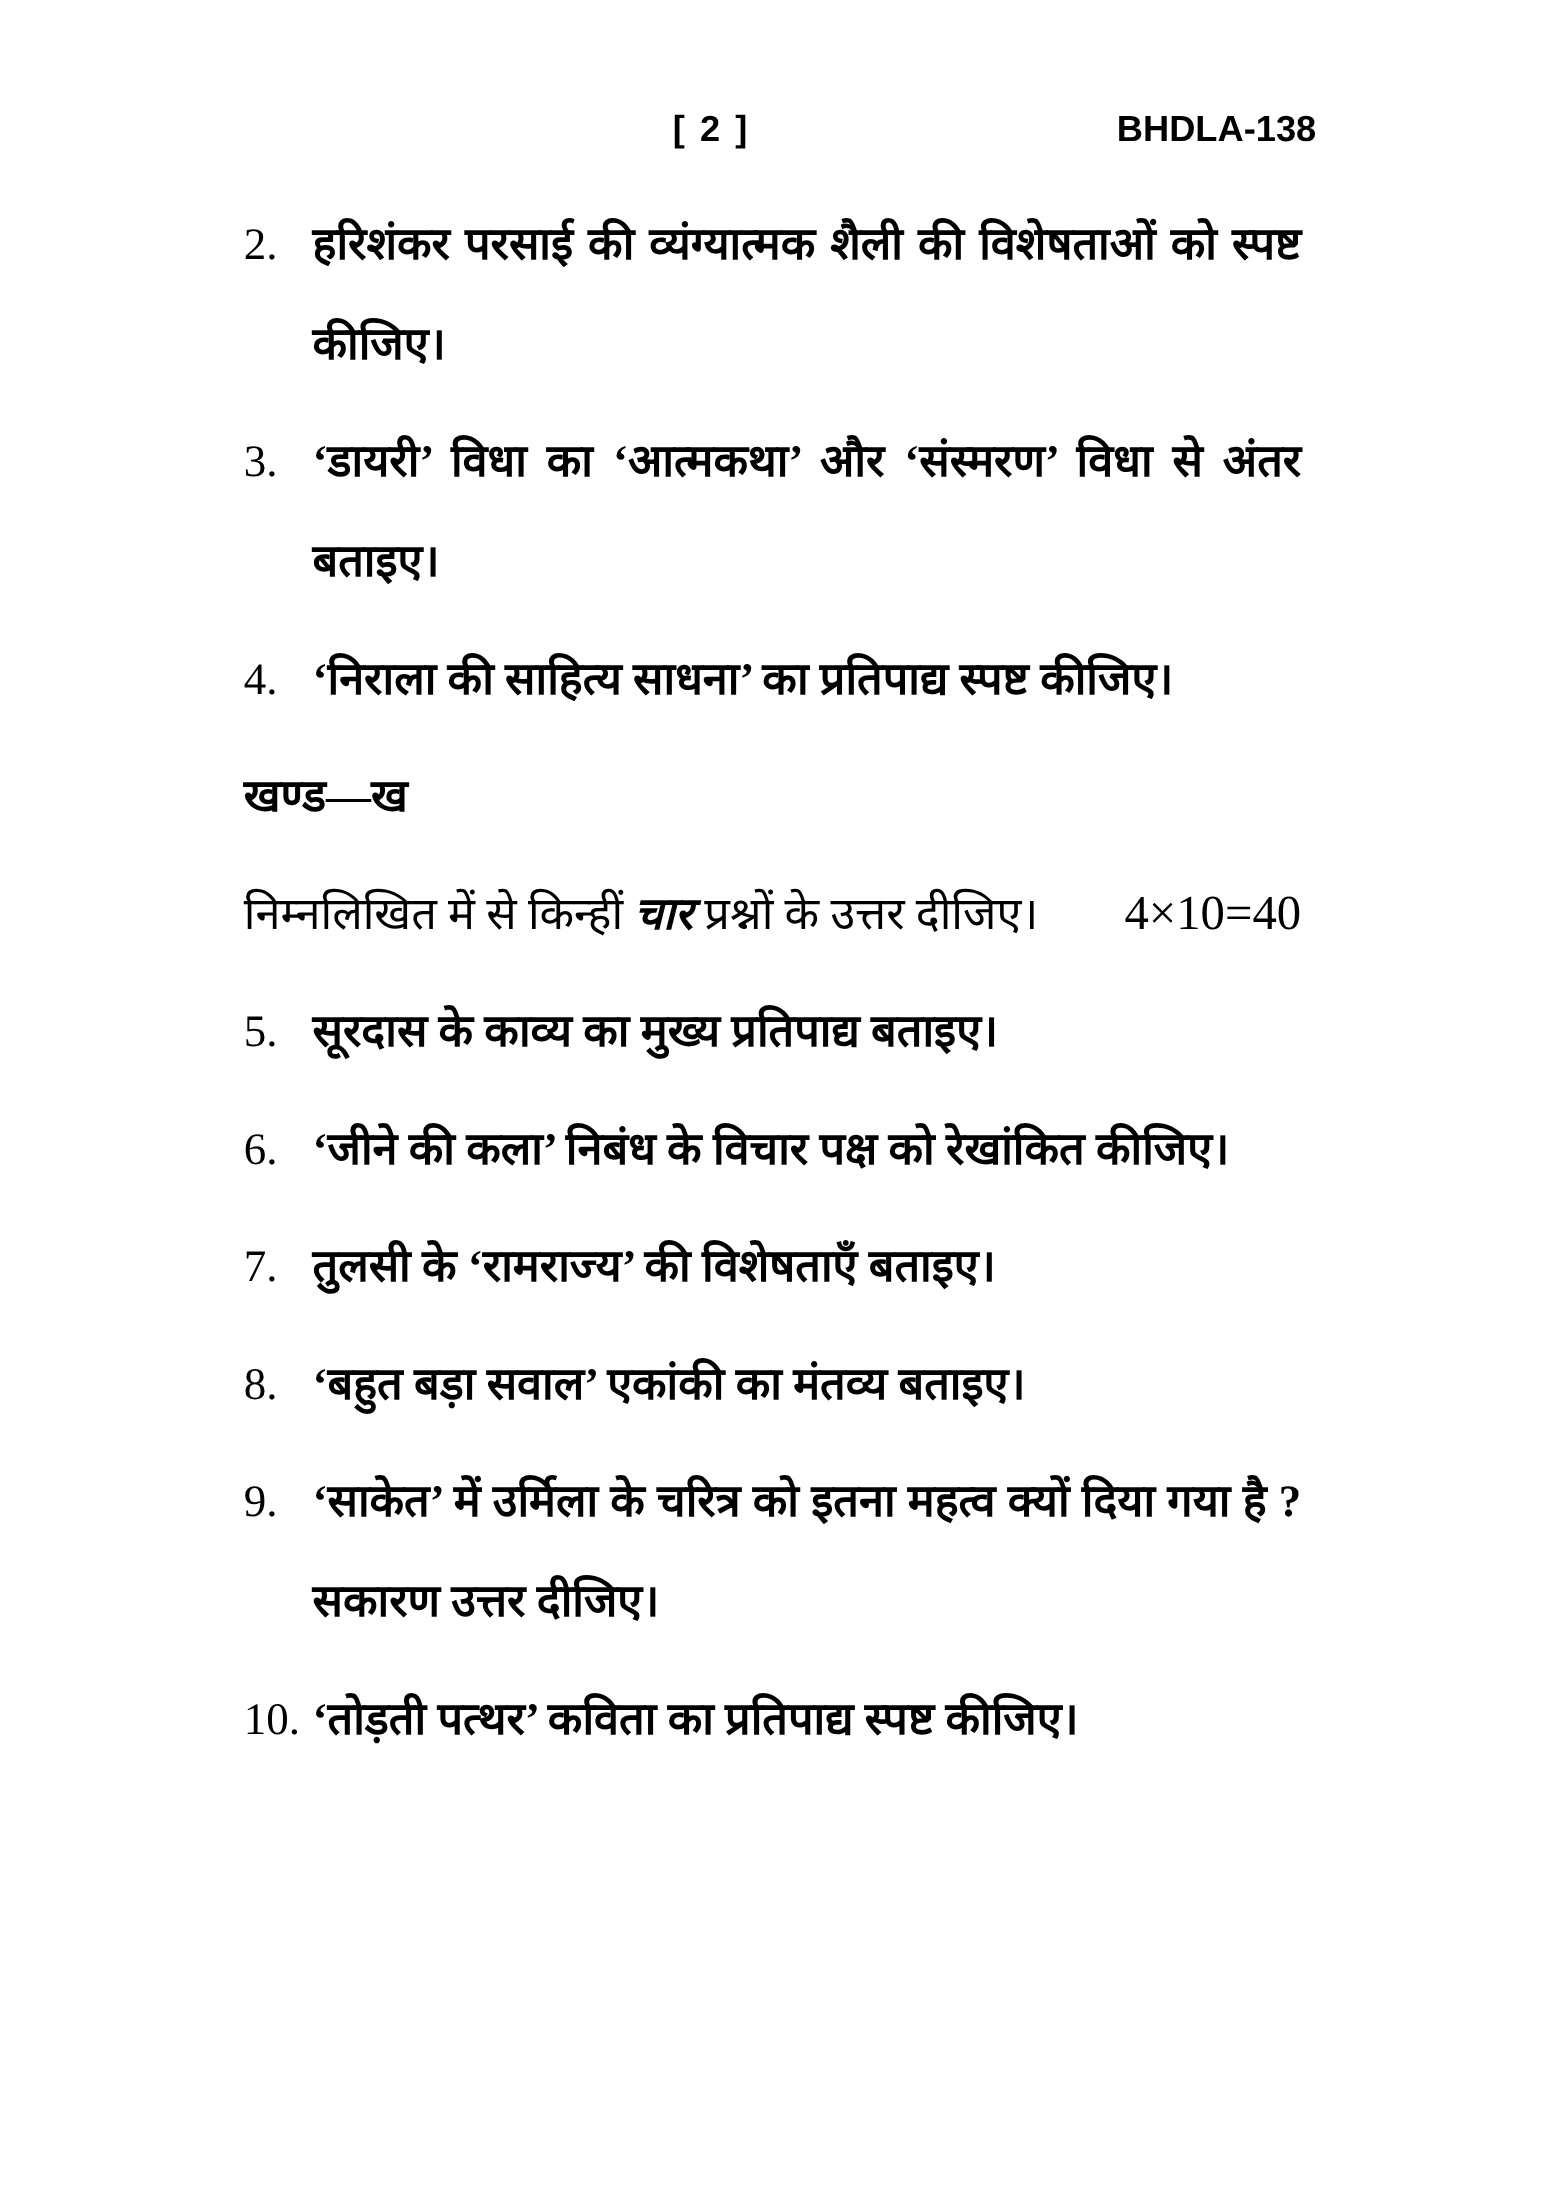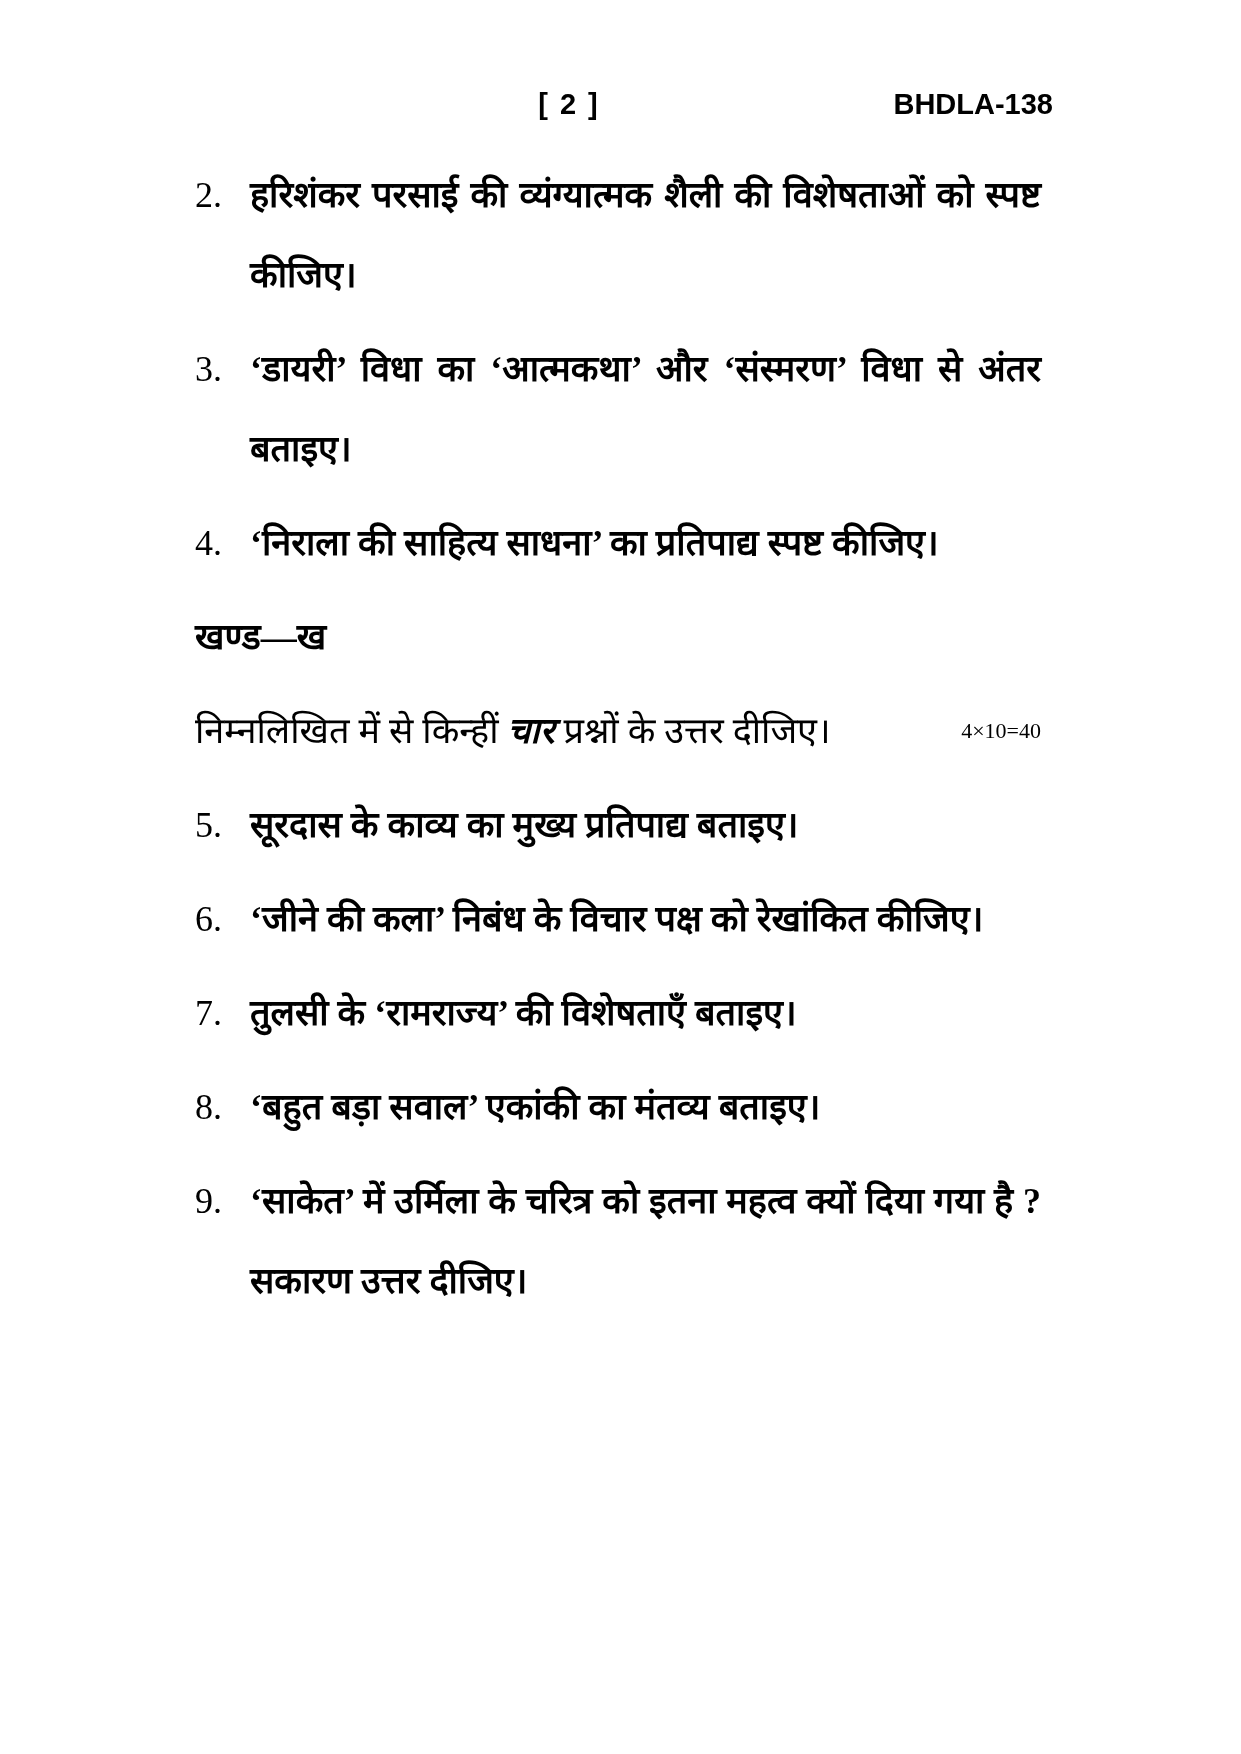--- a/index.html
+++ b/index.html
@@ -89,21 +89,21 @@
     text-align: justify;
   }
   .bold-ital {
     font-weight: bold;
     font-style: italic;
   }
   .marks {
     position: absolute;
     right: 0;
     bottom: 0;
-    font-size: 22px;
+    font-size: 39px;
     line-height: 80px;
     text-align: right;
   }
 </style>
 </head>
 <body>
 
 <div class="page">
 
   <header class="page-header">
@@ -153,15 +153,19 @@
     <div class="q">
       <div class="qno">8.</div>
       <div class="qtext">‘बहुत बड़ा सवाल’ एकांकी का मंतव्य बताइए।</div>
     </div>
 
     <div class="q">
       <div class="qno">9.</div>
       <div class="qtext">‘साकेत’ में उर्मिला के चरित्र को इतना महत्व क्यों दिया गया है ? सकारण उत्तर दीजिए।</div>
     </div>
 
+    <div class="q">
+      <div class="qno">10.</div>
+      <div class="qtext">‘तोड़ती पत्थर’ कविता का प्रतिपाद्य स्पष्ट कीजिए।</div>
+    </div>
 
   </main>
 </div>
 
 </body></html>

